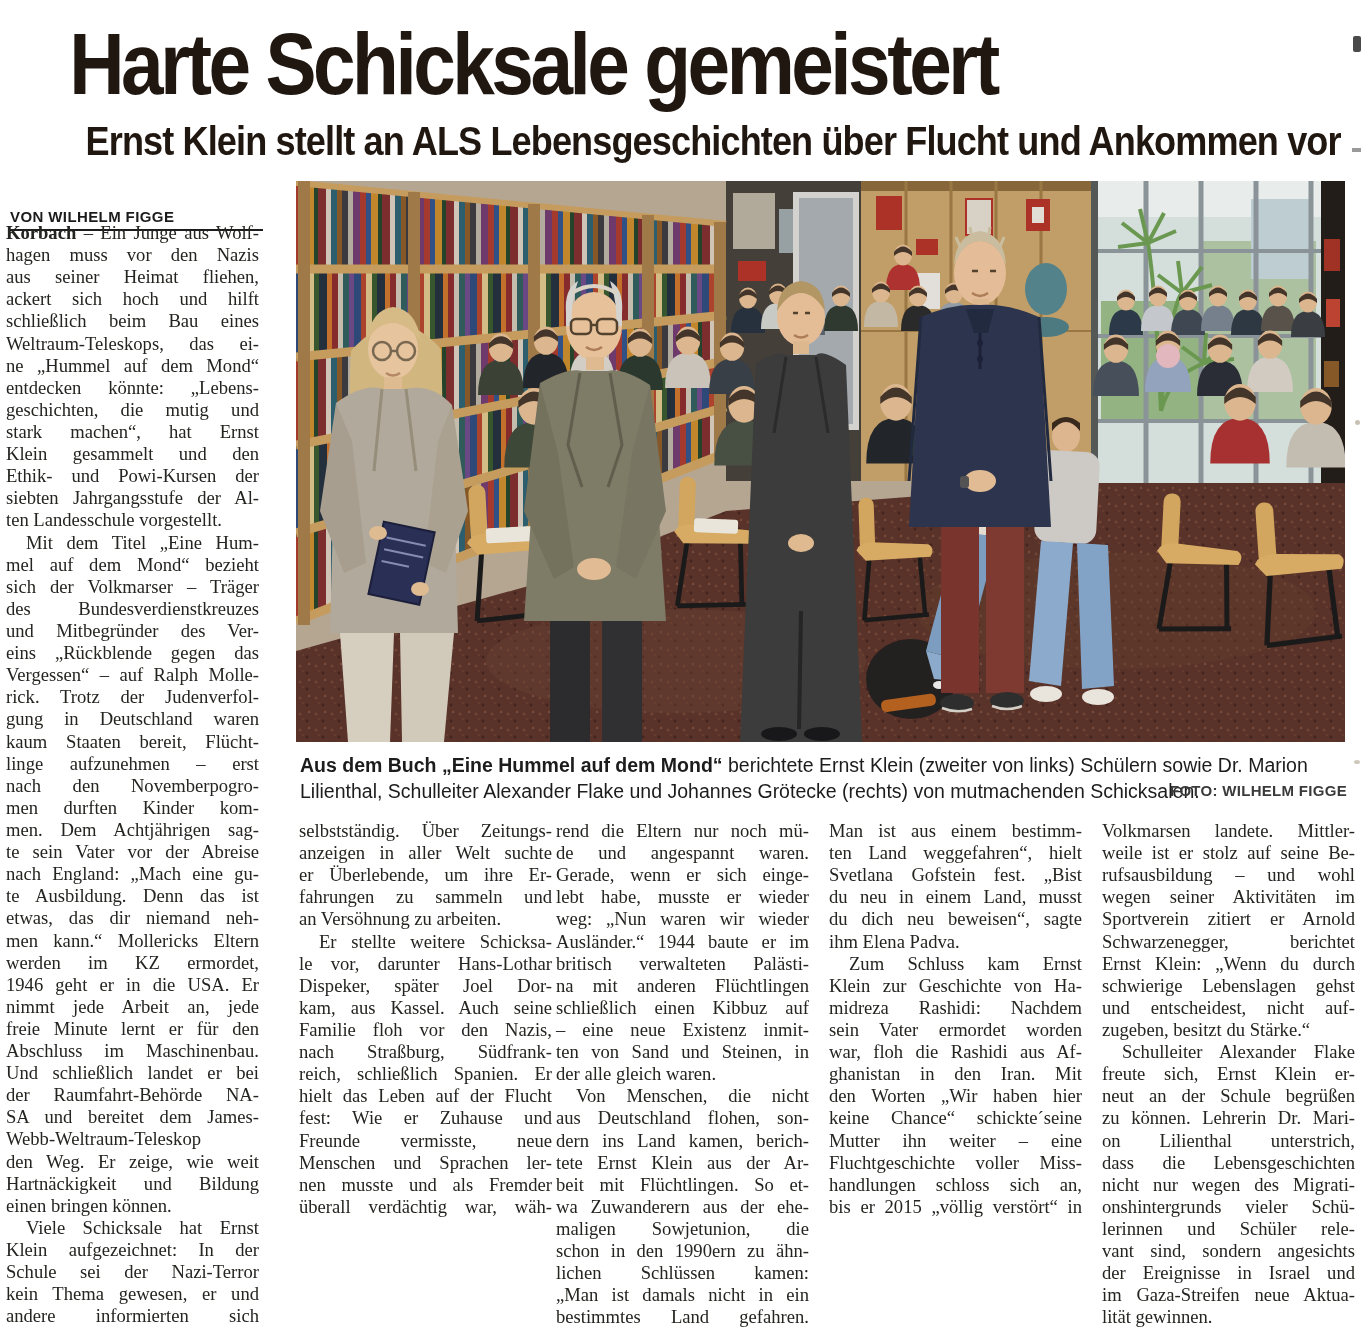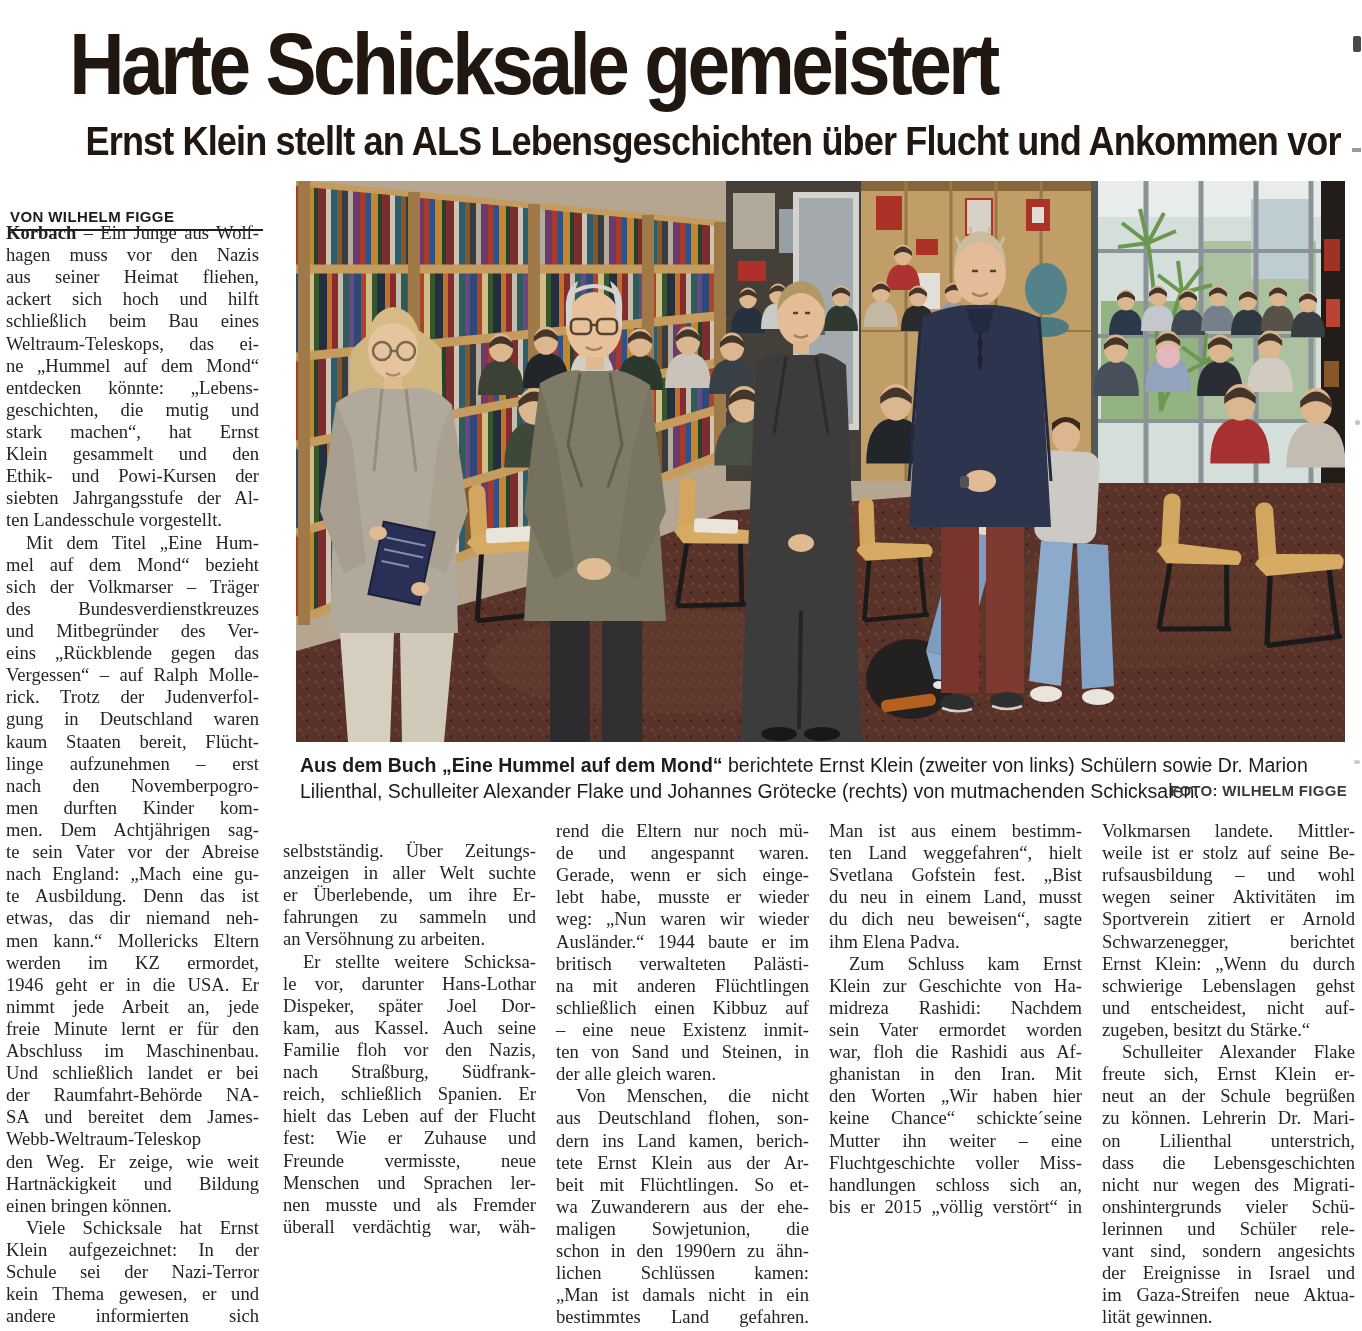--- a/index.html
+++ b/index.html
@@ -22,21 +22,21 @@
     font-size:41px;line-height:1.1;letter-spacing:-1px;color:#211711;white-space:nowrap;
   }
   .byline{
     position:absolute;left:10px;top:184px;width:253px;height:21px;
     font-family:"Liberation Sans", sans-serif;font-weight:bold;font-size:15px;
     letter-spacing:.4px;color:#1b1b1b;border-bottom:2px solid #1d1d1d;margin-top:24px;
   }
   
   .col{position:absolute;width:253px;}
   #col0{left:6px;top:222px;}
-  #col1{left:283px;top:820px;margin-top:20px;}
+  #col1{left:299px;top:820px;}
   #col2{left:556px;top:820px;}
   #col3{left:829px;top:820px;}
   #col4{left:1102px;top:820px;}
   .jline{
     height:22.12px;font-size:18.6px;line-height:22.12px;color:#242420;
     text-align:justify;text-align-last:justify;
   }
   .jline b{font-weight:bold;}
   .jline.ind{text-indent:20px;}
   .jline.pend{text-align-last:left;}

